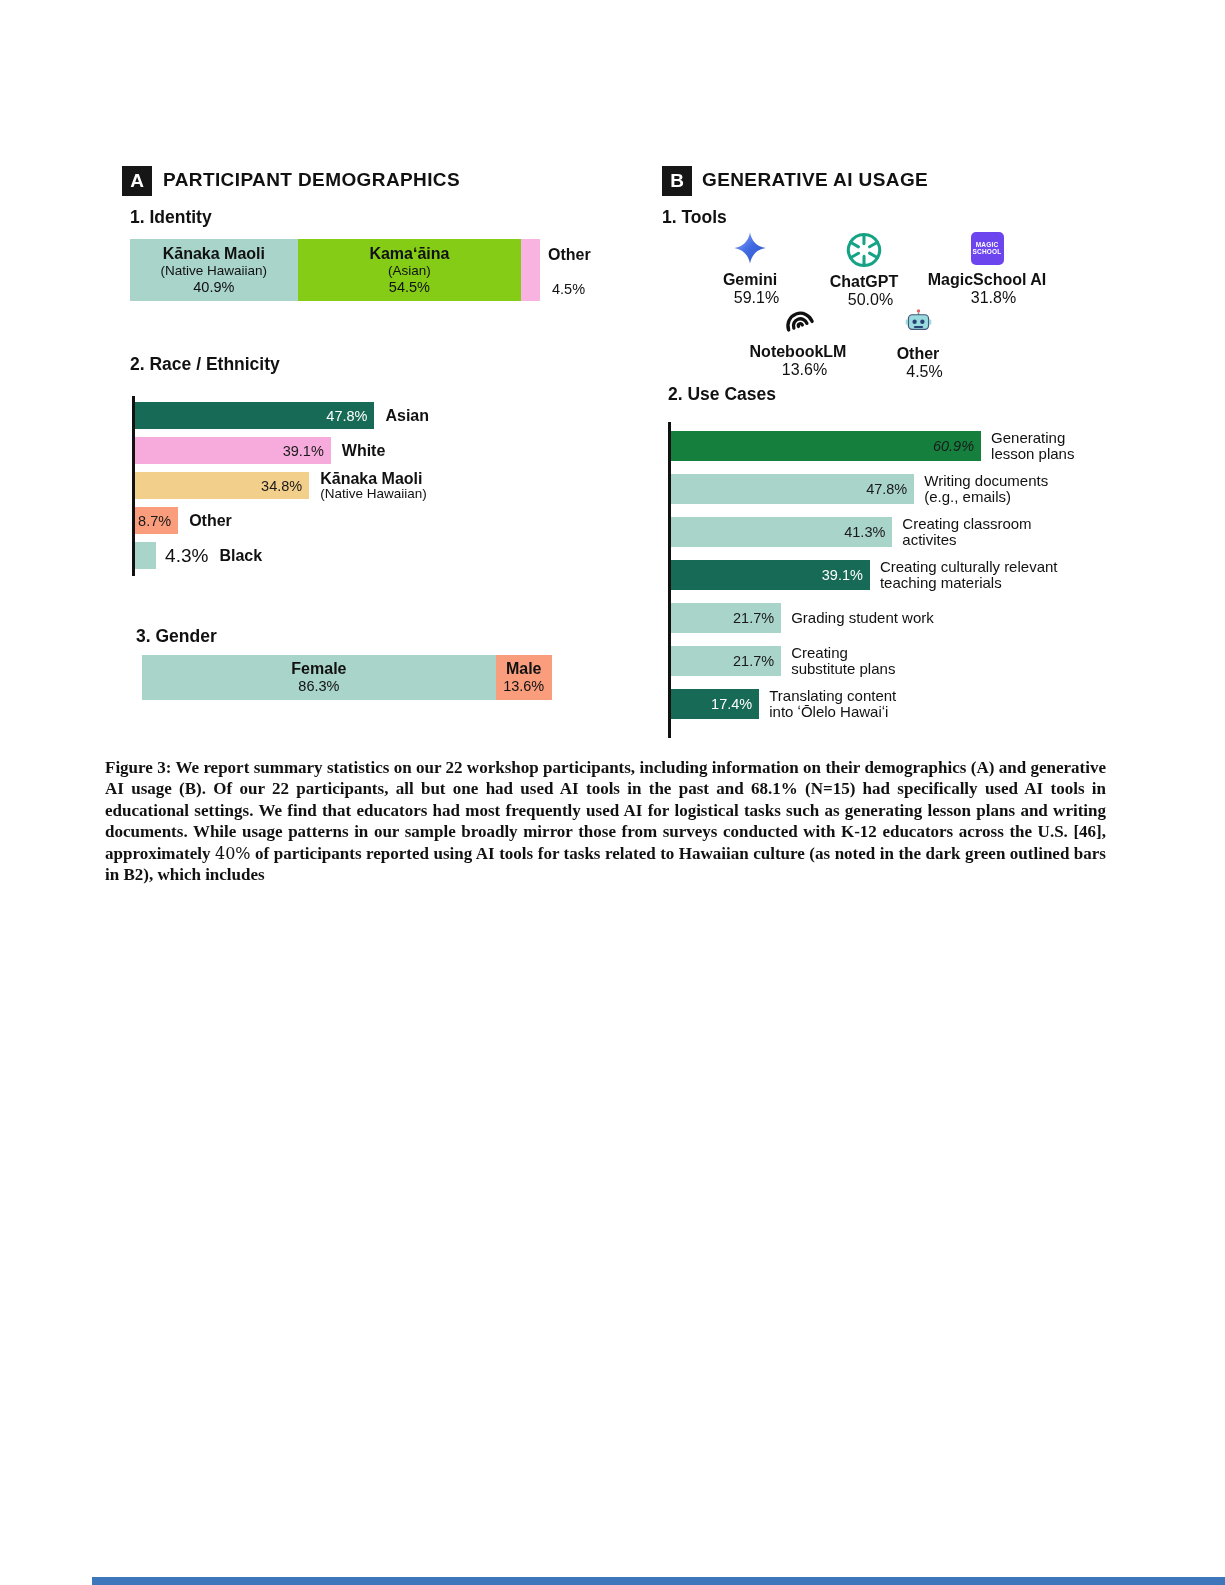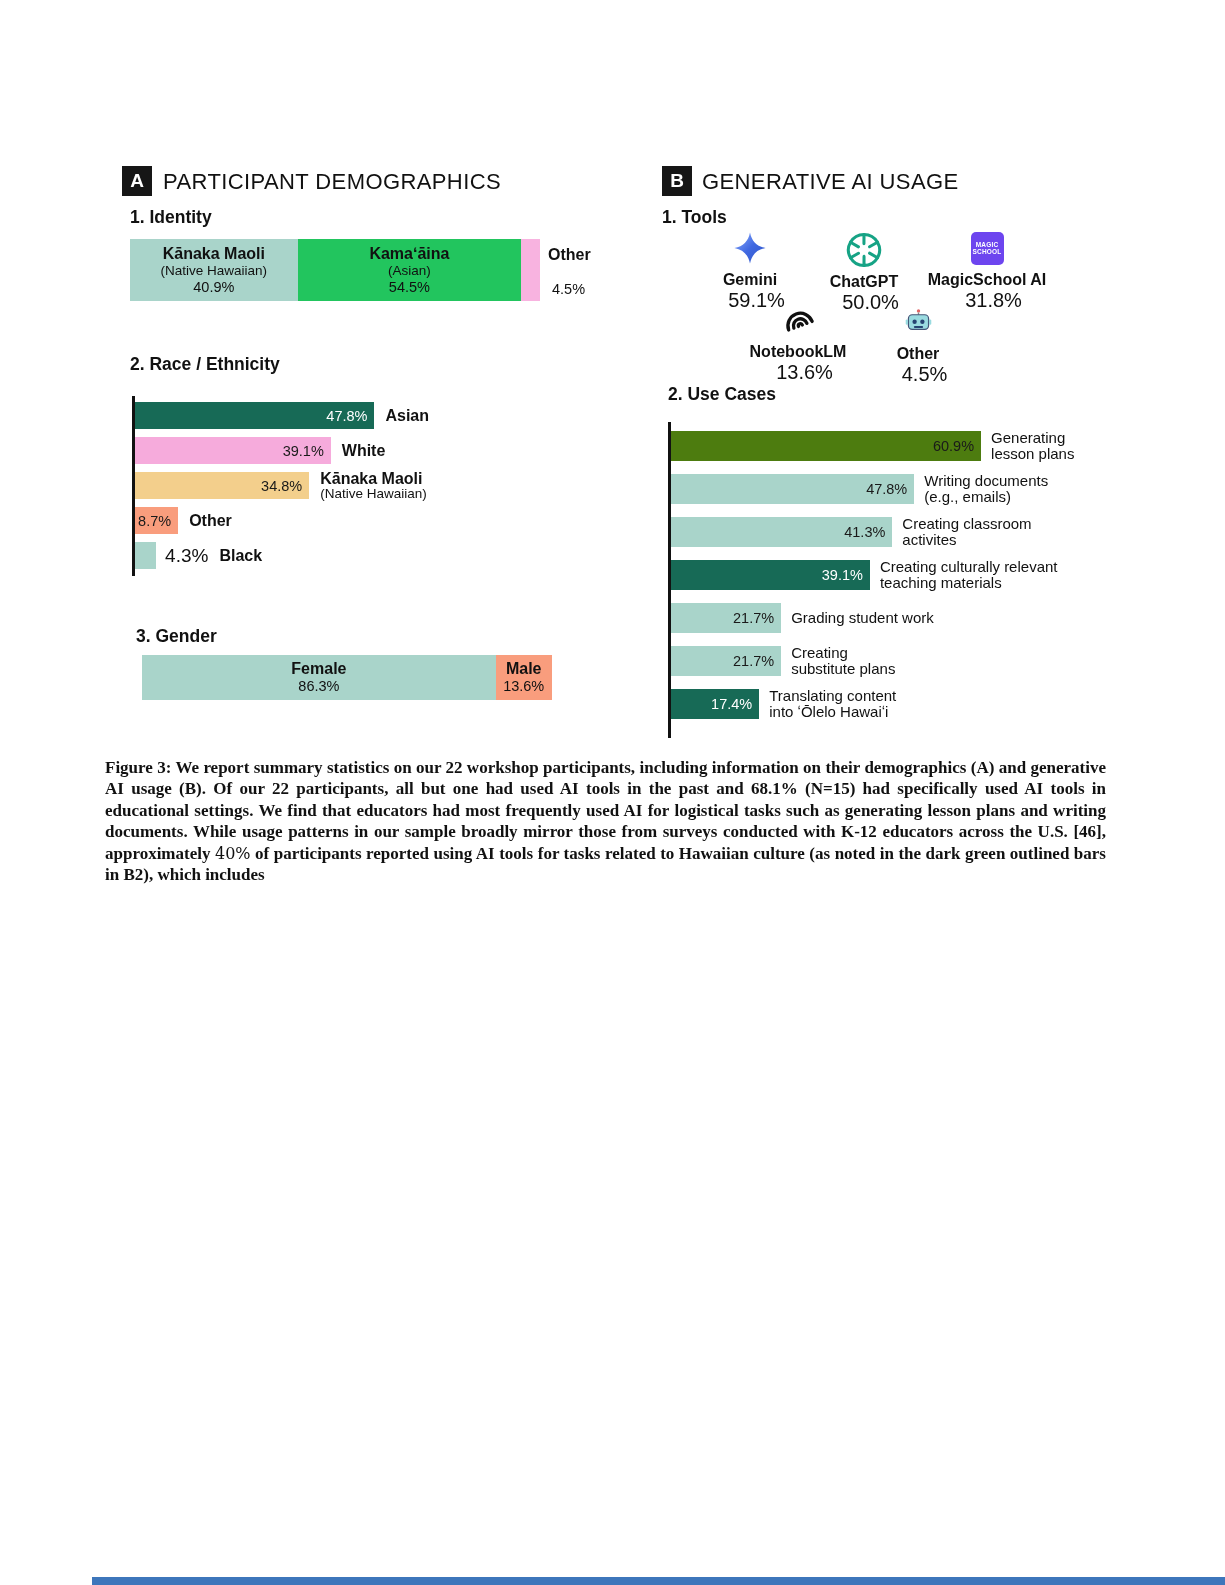--- a/index.html
+++ b/index.html
@@ -1,21 +1,21 @@
 <!DOCTYPE html>
 <html><head>
 <meta charset="utf-8">
 <style>
   html,body{margin:0;padding:0;background:#ffffff;}
   .page{position:relative;width:1225px;height:1585px;background:#fff;overflow:hidden;
         font-family:"Liberation Sans",sans-serif;color:#111;}
   .abs{position:absolute;}
   .badge{position:absolute;width:30px;height:30px;background:#161616;color:#fff;
          font-weight:700;font-size:19px;display:flex;align-items:center;justify-content:center;}
-  .panel-title{position:absolute;font-size:22px;font-weight:400;letter-spacing:0.4px;}
+  .panel-title{position:absolute;font-size:19px;font-weight:700;letter-spacing:0.4px;}
   .sec-heading{position:absolute;font-size:17.5px;font-weight:700;}
   
   .stack-bar{position:absolute;display:flex;}
   .seg{display:flex;flex-direction:column;align-items:center;justify-content:center;
        line-height:1.2;overflow:hidden;}
   .seg-name{font-weight:700;font-size:16px;white-space:nowrap;}
   .seg-sub{font-size:13.5px;white-space:nowrap;}
   .seg-pct{font-size:14.5px;white-space:nowrap;}
   .bold16{font-weight:700;font-size:16px;}
   .pct15{font-size:14.5px;}
@@ -32,21 +32,21 @@
   .race-label{margin-left:11px;font-size:16px;font-weight:700;line-height:1.08;white-space:nowrap;}
   .race-label .sub{display:block;font-weight:400;font-size:13.5px;}
   .race-label .lbl{display:block;}
   .pct-out{margin-left:9px;font-size:19px;}
   .uc-label{margin-left:10px;font-size:15px;line-height:16px;white-space:nowrap;}
   .uc-label span{display:block;}
   
   .tool{position:absolute;display:flex;flex-direction:column;align-items:center;}
   .tool-icon{height:44px;display:flex;align-items:center;justify-content:center;margin-bottom:1px;}
   .tool-name{font-weight:700;font-size:16px;white-space:nowrap;}
-  .tool-pct{font-size:20px;margin-left:13px;}
+  .tool-pct{font-size:16px;margin-left:13px;}
   .ms-logo{width:33px;height:33px;background:#6d45ef;border-radius:5px;color:#fff;
            font-weight:700;font-size:6.5px;line-height:7.5px;display:flex;flex-direction:column;
            align-items:center;justify-content:center;letter-spacing:0.2px;}
   
   .caption{position:absolute;font-family:"Liberation Serif",serif;font-weight:700;
            font-size:17px;line-height:21.4px;text-align:justify;color:#111;}
   .cap-pct{font-weight:400;font-family:"DejaVu Serif",serif;font-size:16px;}
   .bottom-bar{position:absolute;}
 </style>
 </head>
@@ -58,21 +58,21 @@
   <div class="panel-title" style="left:163px;top:169px;">PARTICIPANT DEMOGRAPHICS</div>
 
   <div class="sec-heading" style="left:130px;top:207px;">1. Identity</div>
 
   <div class="stack-bar" style="left:130px;top:239px;height:62px;">
     <div class="seg" style="background-color: rgb(169, 212, 202); width: 167.69px;">
       <div class="seg-name">Kānaka Maoli</div>
       <div class="seg-sub">(Native Hawaiian)</div>
       <div class="seg-pct">40.9%</div>
     </div>
-    <div class="seg" style="background-color: #22c55e; width: 223.45px; text-align: right;">
+    <div class="seg" style="background-color: #84cc16; width: 223.45px; text-align: right;">
       <div class="seg-name">Kamaʻāina</div>
       <div class="seg-sub">(Asian)</div>
       <div class="seg-pct">54.5%</div>
     </div>
     <div class="seg" style="background-color: rgb(248, 179, 224); width: 18.45px;"></div>
   </div>
   <div class="abs bold16" style="left:548px;top:246px;">Other</div>
   <div class="abs pct15" style="left:552px;top:281px;">4.5%</div>
 
   <div class="sec-heading" style="left:130px;top:354px;">2. Race / Ethnicity</div>
@@ -214,21 +214,21 @@
     <div class="tool-name">Other</div>
     <div class="tool-pct">4.5%</div>
   </div>
 
   <div class="sec-heading" style="left:668px;top:384px;">2. Use Cases</div>
 
   <div class="chart" style="left:668px;top:422px;width:540px;height:318px;">
     <div class="axis" style="height:316px;"></div>
     <div class="rows" style="top:9px;">
       <div class="uc-row">
-        <div class="hbar" style="background-color: #4d7c0f; width: 310.59px;">
+        <div class="hbar" style="background-color: #15803d; width: 310.59px; font-style: italic;">
           <span class="bar-pct" style="color: rgb(26, 26, 26);">60.9%</span>
         </div>
         <div class="uc-label">
           <span>Generating</span>
           <span>lesson plans</span>
         </div>
       </div>
       <div class="uc-row">
         <div class="hbar" style="background-color: rgb(169, 212, 202); width: 243.78px;">
           <span class="bar-pct" style="color: rgb(26, 26, 26);">47.8%</span>

